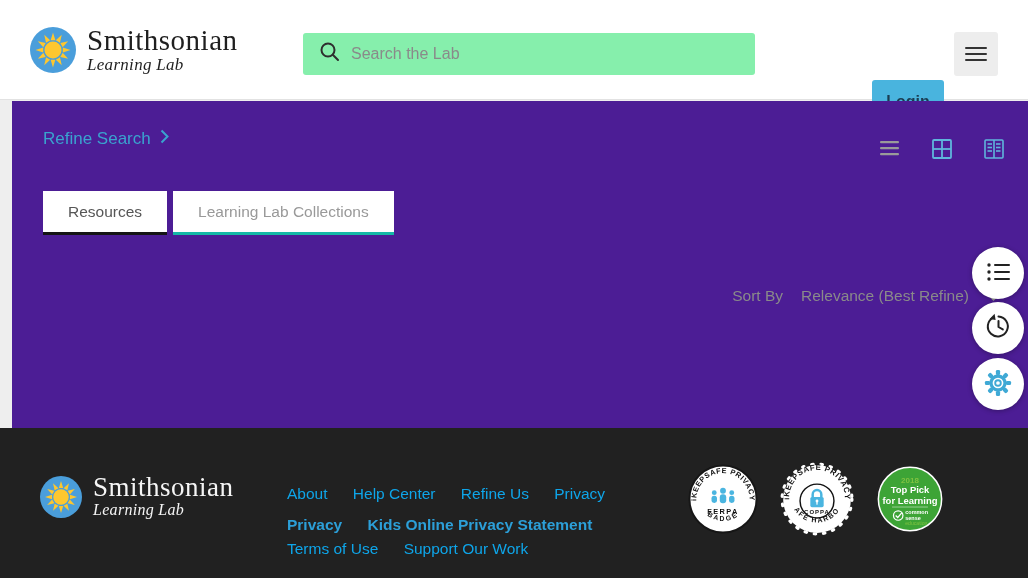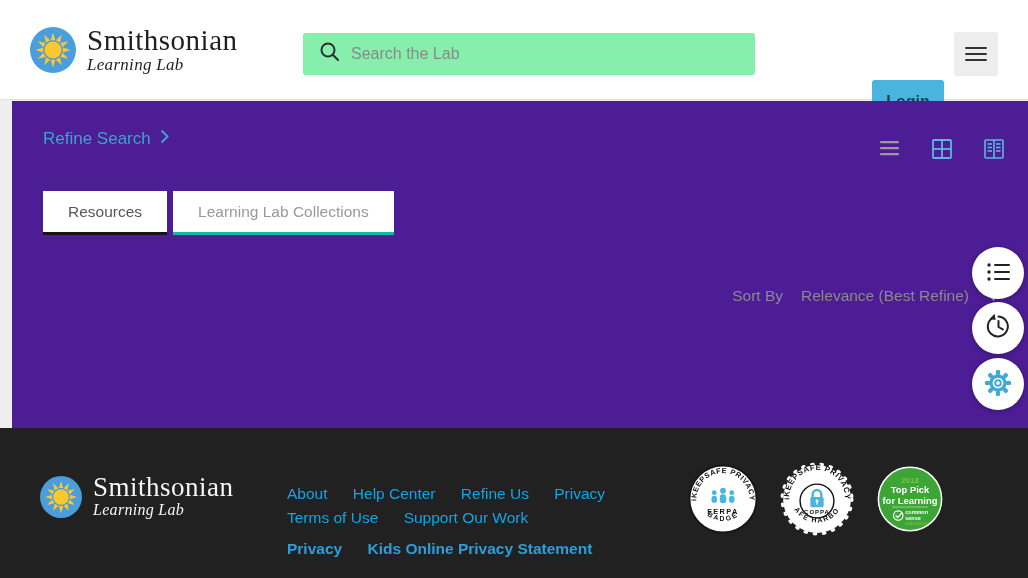--- a/index.html
+++ b/index.html
@@ -287,27 +287,27 @@
       </span>
     </div>
 
     <div class="footer-links">
       <div class="row">
         <a>About</a>
         <a>Help Center</a>
         <a>Refine Us</a>
         <a>Privacy</a>
       </div>
+      <div class="row row-legal">
+        <a>Privacy</a>
+        <a>Kids Online Privacy Statement</a>
+      </div>
       <div class="row">
         <a>Terms of Use</a>
         <a>Support Our Work</a>
-      </div>
-      <div class="row row-legal">
-        <a>Privacy</a>
-        <a>Kids Online Privacy Statement</a>
       </div>
     </div>
 
     <div class="badges">
 
       <span class="badge">
         <svg width="70" height="70" viewBox="0 0 72 72">
           <defs>
             <path id="arcFt" d="M 9,42 A 27.5,27.5 0 1 1 63,42" fill="none"></path>
             <path id="arcFb" d="M 14,46 A 25.5,25.5 0 0 0 58,46" fill="none"></path>

